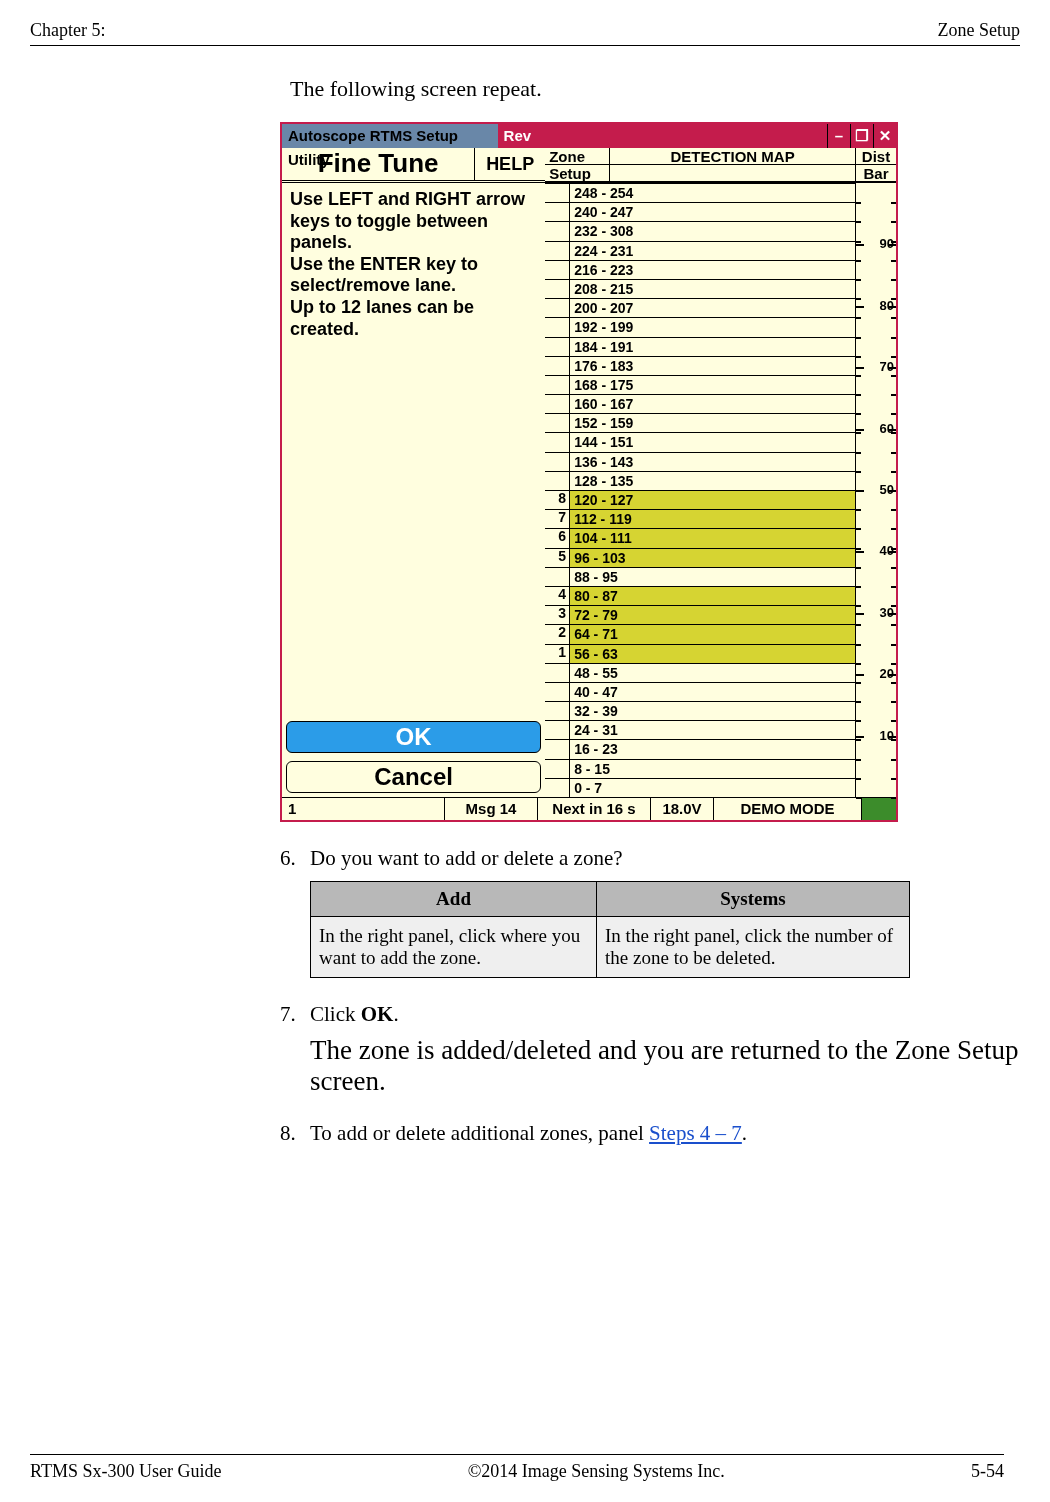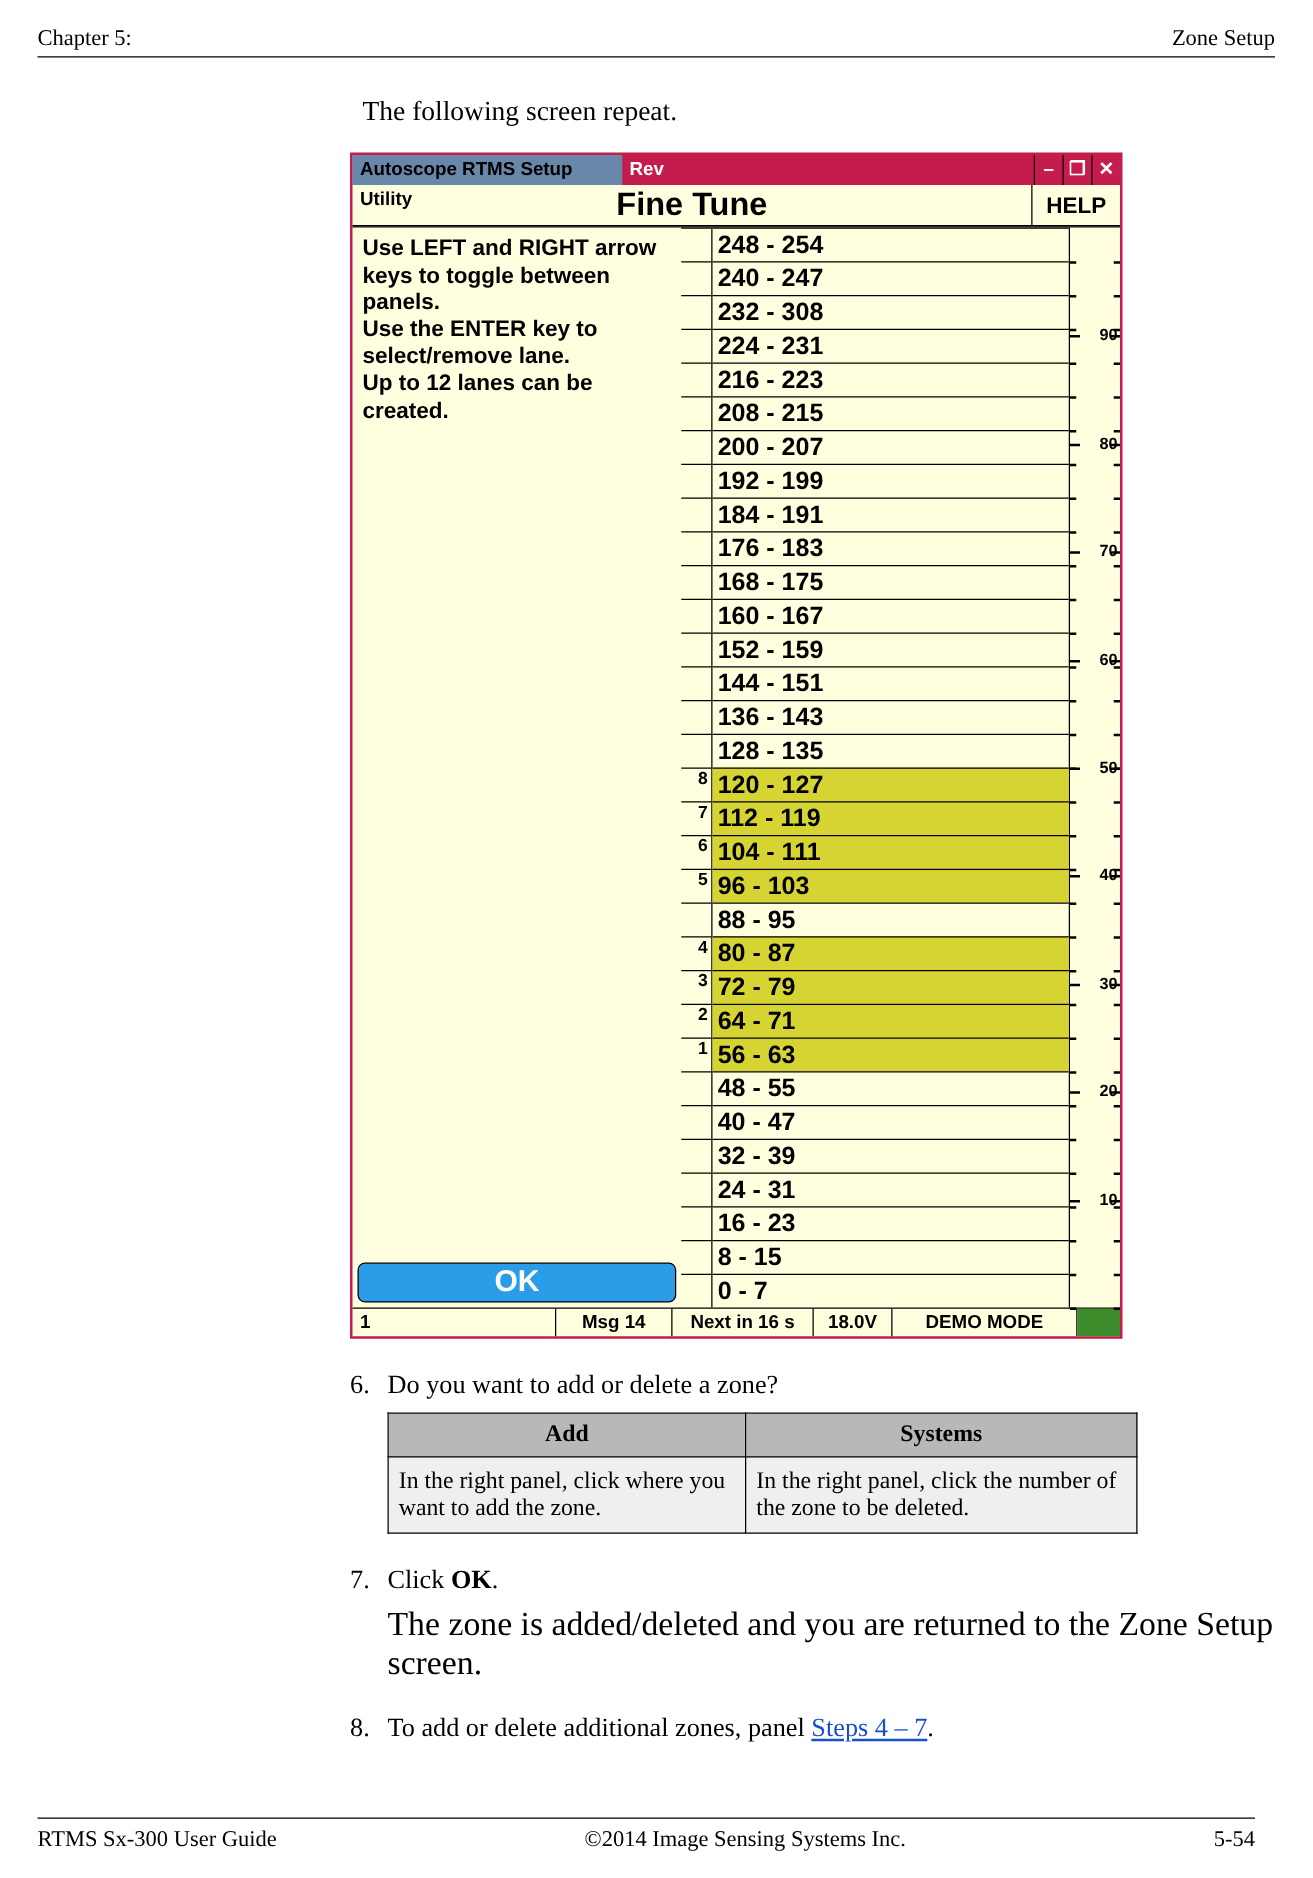--- a/index.html
+++ b/index.html
@@ -25,21 +25,21 @@
 .midwrap{display:flex}
 .mid-left{flex:3;display:flex;flex-direction:column}
 .instr{flex:1;padding:6px 8px;font-size:18px;font-weight:bold;line-height:1.2}
 .btn{margin:4px 4px;border:1px solid #000;border-radius:6px;text-align:center;font-size:24px;font-weight:bold;height:30px;line-height:30px;cursor:pointer}
 .btn.ok{background:#2b9ce8;color:#fff}
 .btn.cancel{background:#fffedf}
 .mid-right{flex:4;display:flex}
 .zonecol{width:24px;display:flex;flex-direction:column-reverse;border-right:1px solid #000}
 .zonecol .zc{flex:1;border-top:1px solid #000;text-align:right;padding-right:3px;font-size:14px;font-weight:bold;line-height:1}
 .maplist{flex:1;display:flex;flex-direction:column-reverse;border-right:1px solid #000}
-.maplist .mr{flex:1;border-top:1px solid #000;padding-left:4px;font-size:20px;font-weight:bold;line-height:1.3}
+.maplist .mr{flex:1;border-top:1px solid #000;padding-left:4px;font-size:14px;font-weight:bold;line-height:1.3}
 .maplist .mr.sel{background:#d6d432}
 .distcol{width:40px;position:relative}
 .distcol .tick{position:absolute;right:2px;font-size:13px;font-weight:bold}
 .distcol .tk{position:absolute;left:0;width:8px;border-top:2px solid #000}
 .distcol .tk2{position:absolute;right:0;width:8px;border-top:2px solid #000}
 .status{display:flex;border-top:1px solid #000;height:22px;line-height:22px;font-weight:bold;font-size:15px}
 .status .s{border-right:1px solid #000;padding:0 6px;text-align:center}
 .status .s0{width:150px;text-align:left}
 .status .s1{width:80px}
 .status .s2{width:100px}
@@ -76,26 +76,39 @@
     <div class="t-btn">✕</div>
   </div>
 
   <div class="toprow">
     <div class="top-left">
       <div class="ft">
         <div class="lbl">Fine Tune</div>
         <div class="help">HELP</div>
       </div>
     </div>
+    <div class="top-right">
+      <div class="r">
+        <div class="c1">Zone</div>
+        <div class="c2">DETECTION MAP</div>
+        <div class="c3">Dist</div>
+      </div>
+      <div class="r">
+        <div class="c1">Setup</div>
+        <div class="c2"></div>
+        <div class="c3">Bar</div>
+      </div>
+    </div>
   </div>
 
   <div class="midwrap">
     <div class="mid-left">
       <div class="instr" id="instr">Use LEFT and RIGHT arrow keys to toggle between panels.<br>Use the ENTER key to select/remove lane.<br>Up to 12 lanes can be created.</div>
       <div class="btn ok">OK</div>
+      <div class="btn cancel">Cancel</div>
     </div>
     <div class="mid-right">
       <div class="zonecol" id="zonecol">
             <div class="zc"></div>
             <div class="zc"></div>
             <div class="zc"></div>
             <div class="zc"></div>
             <div class="zc"></div>
             <div class="zc"></div>
             <div class="zc"></div>

